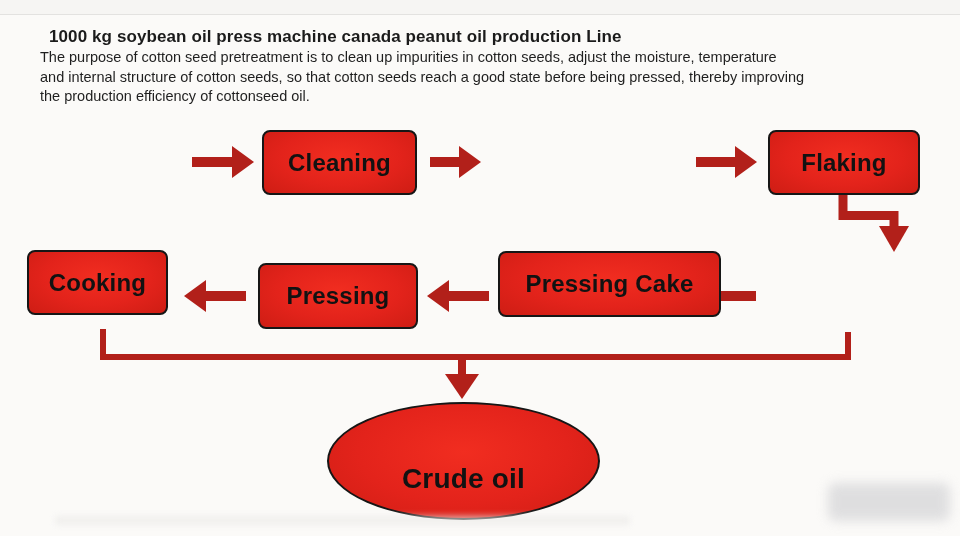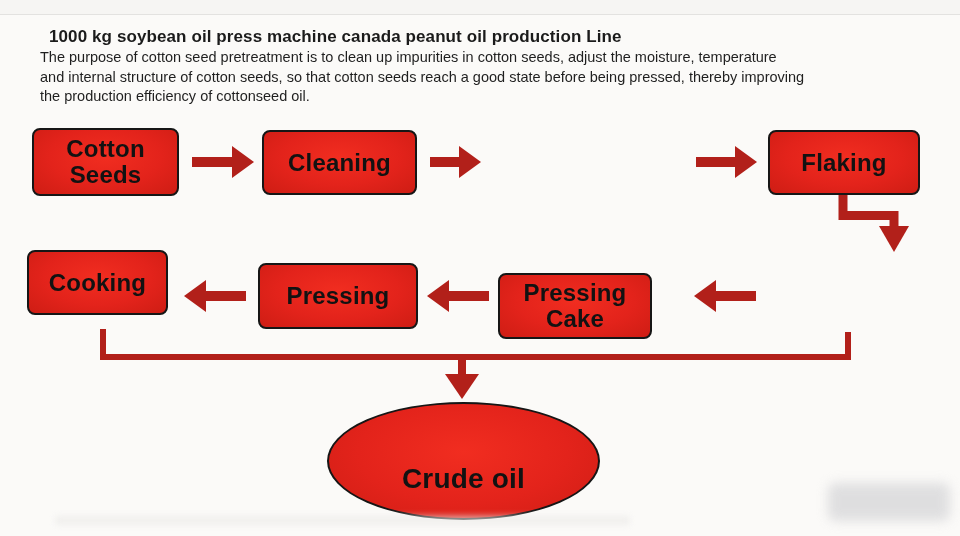--- a/index.html
+++ b/index.html
@@ -73,32 +73,28 @@
 
     <polygon class="arrowfill" points="756,291 716,291 716,280 694,296 716,312 716,301 756,301"></polygon>
     <polygon class="arrowfill" points="489,291 449,291 449,280 427,296 449,312 449,301 489,301"></polygon>
     <polygon class="arrowfill" points="246,291 206,291 206,280 184,296 206,312 206,301 246,301"></polygon>
 
     <path class="connector" stroke-width="6" d="M103,329 V357 H848 V332"></path>
     <path class="connector" stroke-width="8" d="M462,357 V375"></path>
     <polygon class="arrowfill" points="462,399 445,374 479,374"></polygon>
   </svg>
 
-  <div class="node" style="left:32px;top:128px;width:147px;height:68px">
-    <span class="label">Cotton
-Seeds</span>
-  </div>
   <div class="node" style="left:262px;top:130px;width:155px;height:65px">
     <span class="label">Cleaning</span>
   </div>
   <div class="node" style="left:768px;top:130px;width:152px;height:65px">
     <span class="label">Flaking</span>
   </div>
 
-  <div class="node" style="left:498px;top:273px;width:154px;height:66px">
+  <div class="node" style="left:498px;top:251px;width:223px;height:66px">
     <span class="label">Pressing Cake</span>
   </div>
   <div class="node" style="left:258px;top:263px;width:160px;height:66px">
     <span class="label">Pressing</span>
   </div>
   <div class="node" style="left:27px;top:250px;width:141px;height:65px">
     <span class="label">Cooking</span>
   </div>
 
   <div class="node ellipse" style="left:327px;top:402px;width:273px;height:118px">

